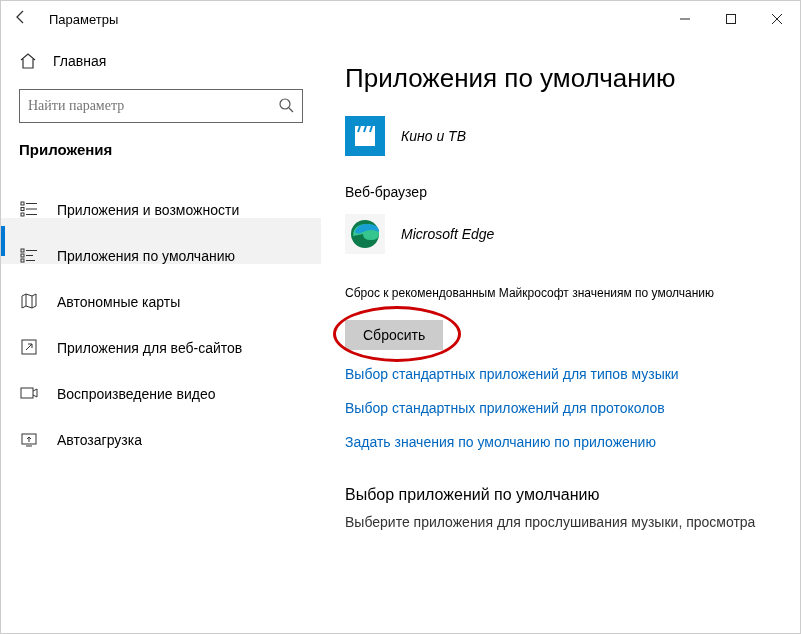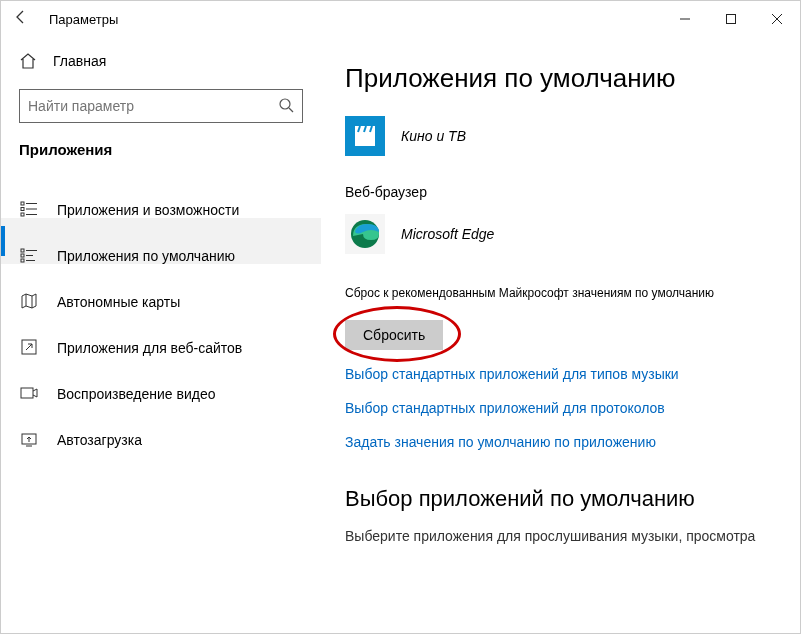--- a/index.html
+++ b/index.html
@@ -33,21 +33,21 @@
       padding-left: 18px; gap: 16px; margin-bottom: 10px;
     }
     .home-row .home-icon { width: 18px; display:flex; align-items:center; justify-content:center; }
     .search-wrap { padding: 0 18px 18px 18px; }
     .search-box {
       display: flex; align-items: center;
       border: 1px solid #666; height: 34px; padding: 0 8px;
       background: #fff;
     }
     .search-box input {
-      flex: 1; border: none; outline: none; font-size: 14px; color: #555; background: transparent;
+      flex: 1; border: none; outline: none; font-size: 14px; color: #555; background: transparent; font-family: Liberation Serif, serif;
     }
     .search-box .search-icon { color: #555; }
     .section-title { padding: 0 18px 14px 18px; font-weight: 700; font-size: 15px; }
     .nav-item {
       display: flex; align-items: flex-end; height: 46px;
       padding-left: 18px; gap: 18px; position: relative; cursor: default;
     }
     .nav-item .nav-icon { width: 20px; display:flex; align-items:center; justify-content:center; color:#333; }
     .nav-item.selected::before {
       content: ""; position: absolute; left: 0; top: 8px; bottom: 8px; width: 4px;
@@ -66,21 +66,21 @@
     .reset-row { margin-bottom: 16px; position: relative; }
     .reset-btn {
       background: #ccc; border: none; padding: 7px 18px; font-size: 14px;
       cursor: default; font-family: inherit;
     }
     .circle-annotation {
       position: absolute; border: 3px solid #c00; border-radius: 50%;
       width: 128px; height: 56px; left: -12px; top: -14px; pointer-events: none;
     }
     .link { color: #0067c0; font-size: 14px; margin-bottom: 18px; display: block; }
-    .sub-h { font-size: 22px; font-weight: 500; margin-top: 36px; margin-bottom: 16px; }
+    .sub-h { font-size: 16px; font-weight: 500; margin-top: 36px; margin-bottom: 10px; }
     .sub-p { font-size: 14px; color: #333; }
     .edge-tile {
       width: 40px; height: 40px; display:flex; align-items:center; justify-content:center;
       background: #f5f5f5;
     }
   </style>
 </head>
 <body>
 
 <div class="window">

